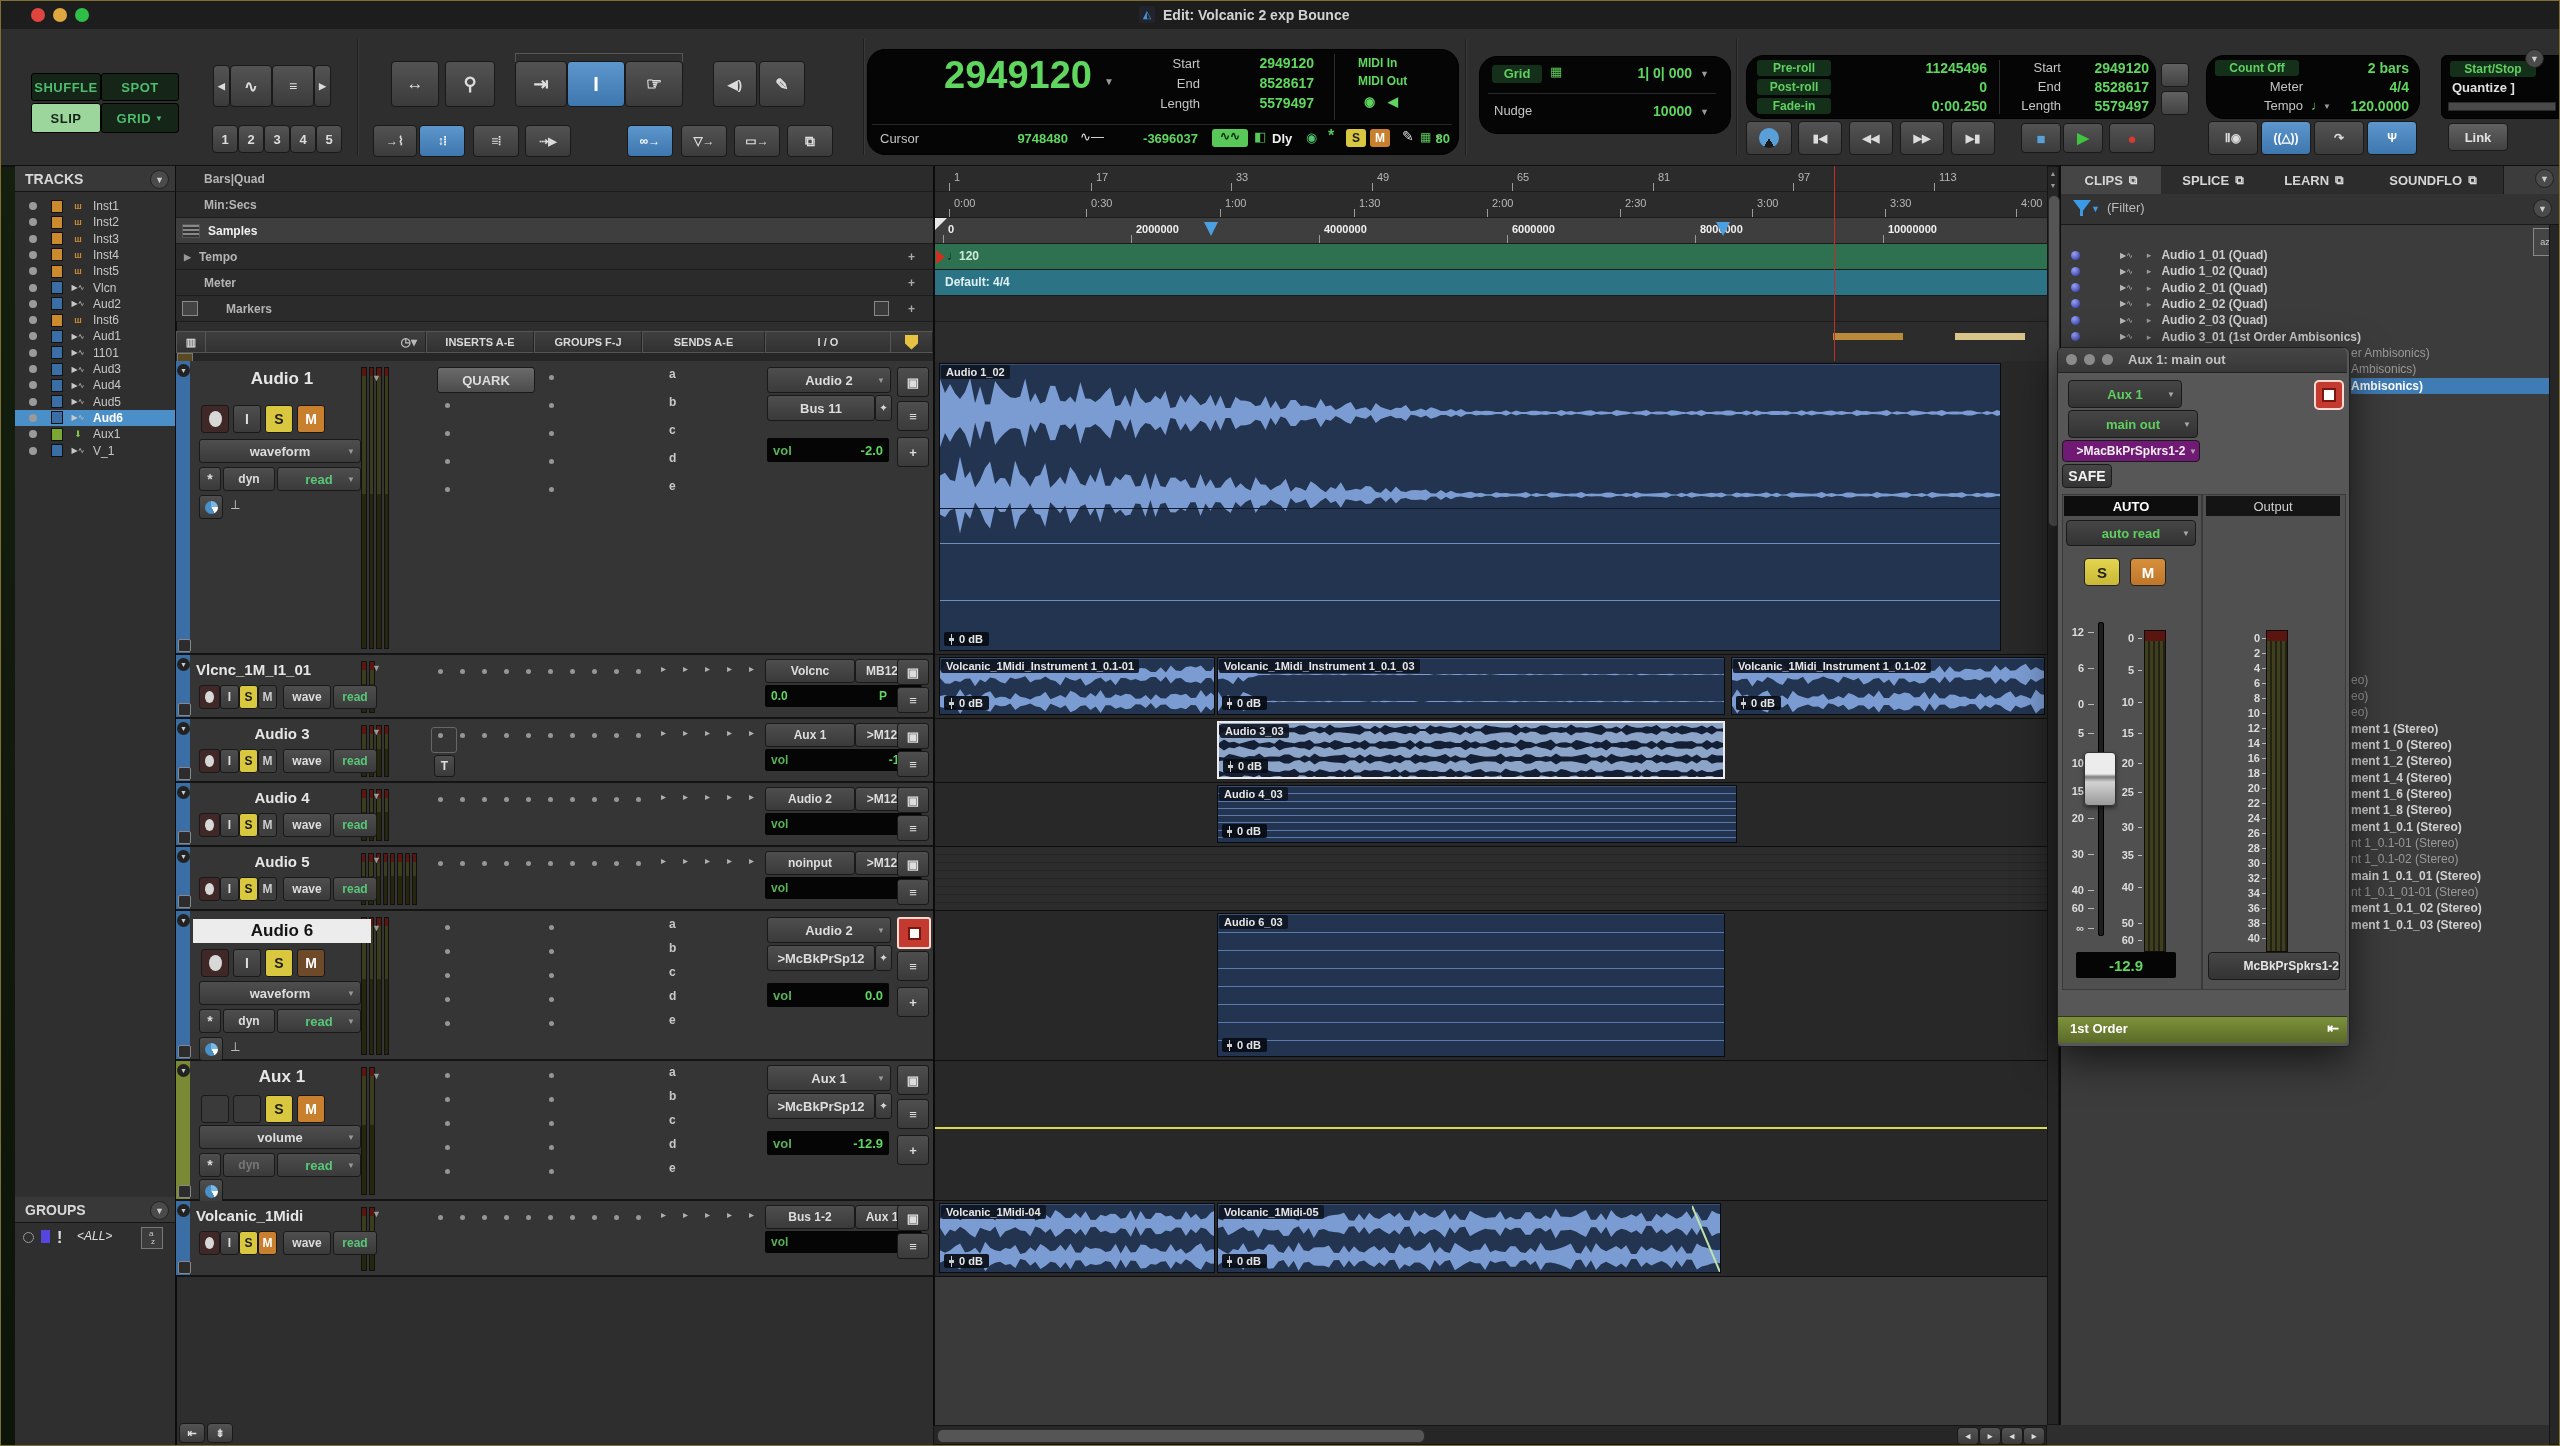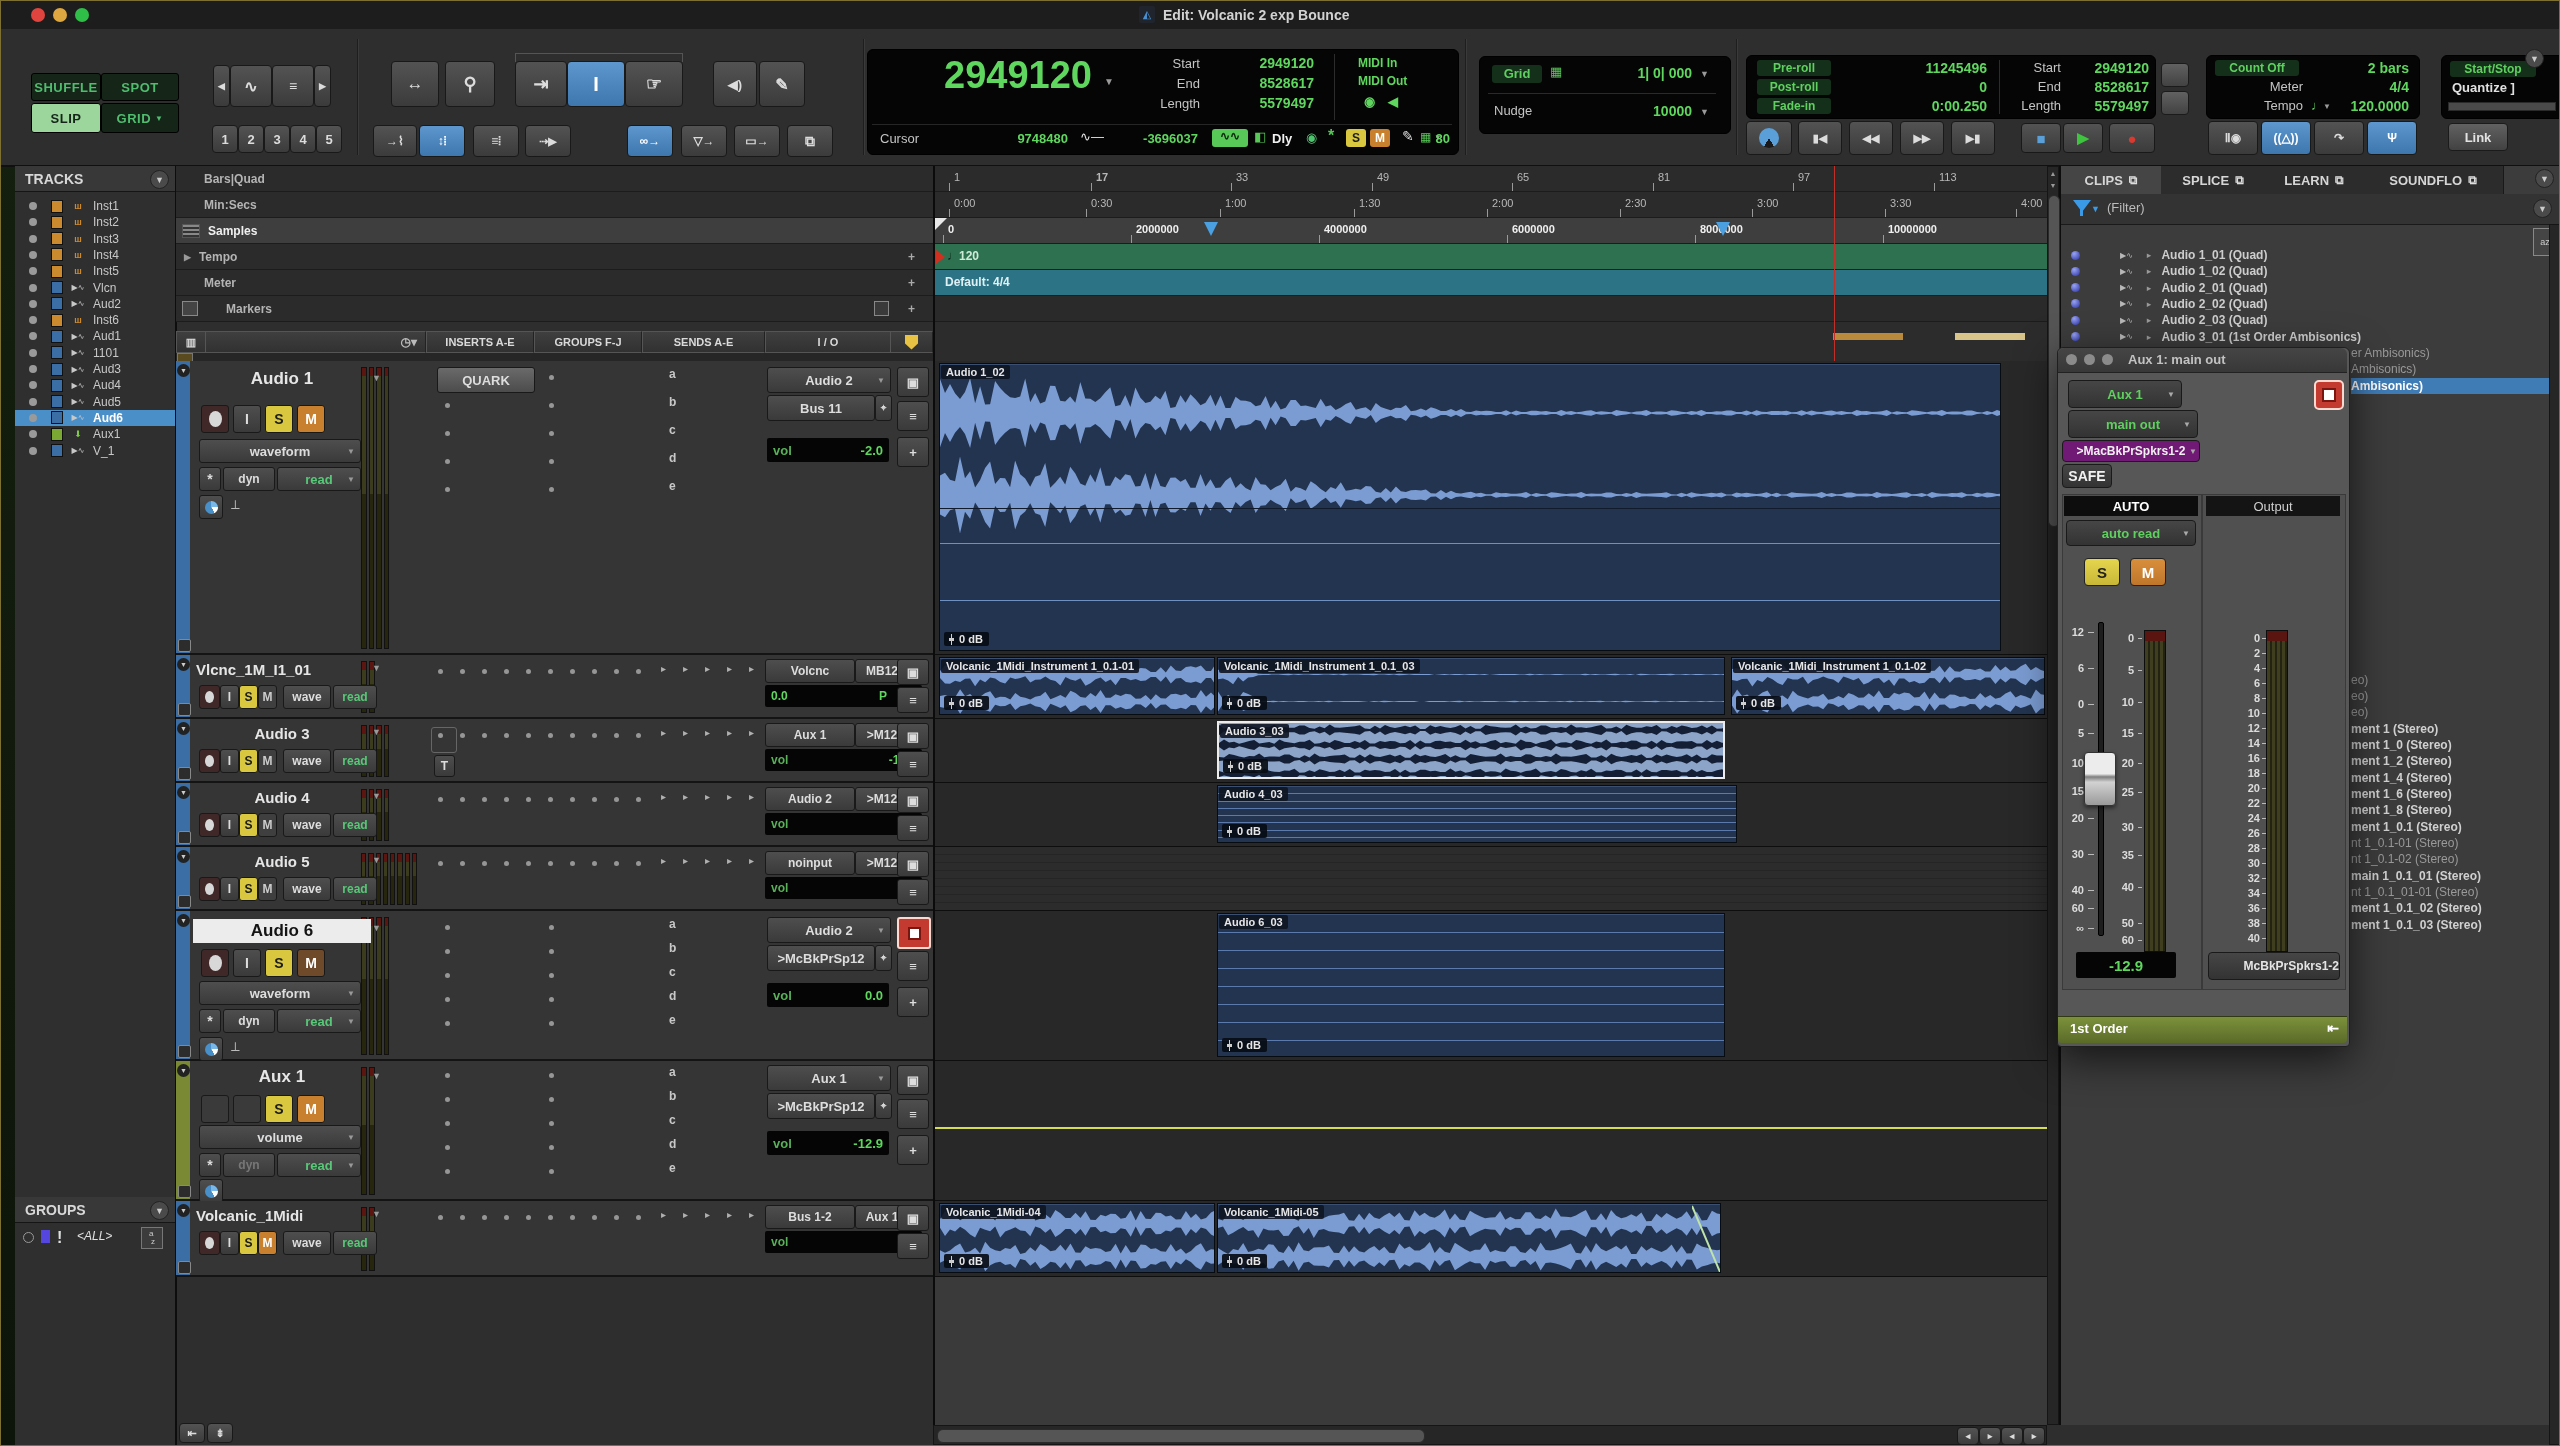--- a/index.html
+++ b/index.html
@@ -11,21 +11,21 @@
   #titlebar{position:absolute;left:0;top:0;width:2560px;height:28px;background:#1d1d1d;border-bottom:1px solid #000;}
   .tdot{position:absolute;top:7px;width:14px;height:14px;border-radius:50%;}
   #toolbar{position:absolute;left:0;top:28px;width:2560px;height:136px;background:#2e2e2e;border-bottom:2px solid #101010;}
   .vsep{position:absolute;top:10px;height:116px;width:1px;background:#1e1e1e;border-right:1px solid #3a3a3a;}
   .mode{position:absolute;display:flex;align-items:center;justify-content:center;font-weight:700;font-size:13px;
         background:#152619;color:#4fbc6e;border:1px solid #000;border-radius:3px;letter-spacing:.5px;}
   .mode.on{background:#9cd69c;color:#15251a;}
   .tbtn{position:absolute;display:flex;align-items:center;justify-content:center;background:linear-gradient(#535353,#3b3b3b);
         border:1px solid #191919;border-radius:4px;color:#dcdcdc;font-weight:700;}
   .tbtn.on{background:linear-gradient(#5d97cd,#3e76ae);color:#fff;}
-  .blackpanel{position:absolute;background:#050505;border:1px solid #000;border-radius:6px;}
+  .blackpanel{position:absolute;background:#050505;border:1px solid #000;border-radius:18px;}
   .gtext{color:#5fd75f;font-weight:700;}
   .dimlab{color:#c4c4c4;}
   .greenchip{position:absolute;background:#15301a;color:#5fd05f;font-weight:700;border-radius:3px;text-align:center;font-size:13px;}
   .chip{position:absolute;display:flex;align-items:center;justify-content:center;background:linear-gradient(#616161,#424242);
         border:1px solid #1b1b1b;border-radius:4px;color:#e2e2e2;font-weight:700;}
   .r{text-align:right;}
   
   #trackspanel,#groupspanel{position:absolute;left:14px;width:160px;background:#2f2f2f;border-right:2px solid #0d0d0d;}
   .paneltitle{position:absolute;left:0;top:0;width:100%;height:26px;background:#383838;border-bottom:1px solid #151515;
               font-weight:700;font-size:14px;color:#d8d8d8;display:flex;align-items:center;padding-left:10px;box-sizing:border-box;}
@@ -783,21 +783,21 @@
   <div id="canvas">
       <div class="abs" style="left: 0px; top: 0px; width: 1114px; height: 26px; background: rgb(43, 43, 43); border-bottom: 1px solid rgb(28, 28, 28); box-sizing: border-box;"></div>
       <div class="abs" style="left: 0px; top: 26px; width: 1114px; height: 26px; background: rgb(43, 43, 43); border-bottom: 1px solid rgb(28, 28, 28); box-sizing: border-box;"></div>
       <div class="abs" style="left: 0px; top: 52px; width: 1114px; height: 26px; background: rgb(62, 62, 62); border-bottom: 1px solid rgb(28, 28, 28); box-sizing: border-box;"></div>
       <div class="abs" style="left: 0px; top: 78px; width: 1114px; height: 26px; background: rgb(46, 113, 80); border-bottom: 1px solid rgb(28, 28, 28); box-sizing: border-box;"></div>
       <div class="abs" style="left: 0px; top: 104px; width: 1114px; height: 26px; background: rgb(44, 116, 133); border-bottom: 1px solid rgb(28, 28, 28); box-sizing: border-box;"></div>
       <div class="abs" style="left: 0px; top: 130px; width: 1114px; height: 26px; background: rgb(42, 42, 42); border-bottom: 1px solid rgb(28, 28, 28); box-sizing: border-box;"></div>
       <div class="abs" style="left: 14px; top: 17px; width: 1px; height: 8px; background: rgb(154, 154, 154);"></div>
       <div class="abs" style="left: 19px; top: 5px; font-size: 11px; color: rgb(184, 184, 184); font-weight: 400;">1</div>
       <div class="abs" style="left: 156px; top: 17px; width: 1px; height: 8px; background: rgb(154, 154, 154);"></div>
-      <div class="abs" style="left: 161px; top: 5px; font-size: 11px; color: rgb(184, 184, 184); font-weight: 700;">17</div>
+      <div class="abs" style="left: 161px; top: 5px; font-size: 11px; color: rgb(184, 184, 184); font-weight: 400;">17</div>
       <div class="abs" style="left: 296px; top: 17px; width: 1px; height: 8px; background: rgb(154, 154, 154);"></div>
       <div class="abs" style="left: 301px; top: 5px; font-size: 11px; color: rgb(184, 184, 184); font-weight: 400;">33</div>
       <div class="abs" style="left: 437px; top: 17px; width: 1px; height: 8px; background: rgb(154, 154, 154);"></div>
       <div class="abs" style="left: 442px; top: 5px; font-size: 11px; color: rgb(184, 184, 184); font-weight: 400;">49</div>
       <div class="abs" style="left: 577px; top: 17px; width: 1px; height: 8px; background: rgb(154, 154, 154);"></div>
       <div class="abs" style="left: 582px; top: 5px; font-size: 11px; color: rgb(184, 184, 184); font-weight: 400;">65</div>
       <div class="abs" style="left: 718px; top: 17px; width: 1px; height: 8px; background: rgb(154, 154, 154);"></div>
       <div class="abs" style="left: 723px; top: 5px; font-size: 11px; color: rgb(184, 184, 184); font-weight: 400;">81</div>
       <div class="abs" style="left: 858px; top: 17px; width: 1px; height: 8px; background: rgb(154, 154, 154);"></div>
       <div class="abs" style="left: 863px; top: 5px; font-size: 11px; color: rgb(184, 184, 184); font-weight: 400;">97</div>

